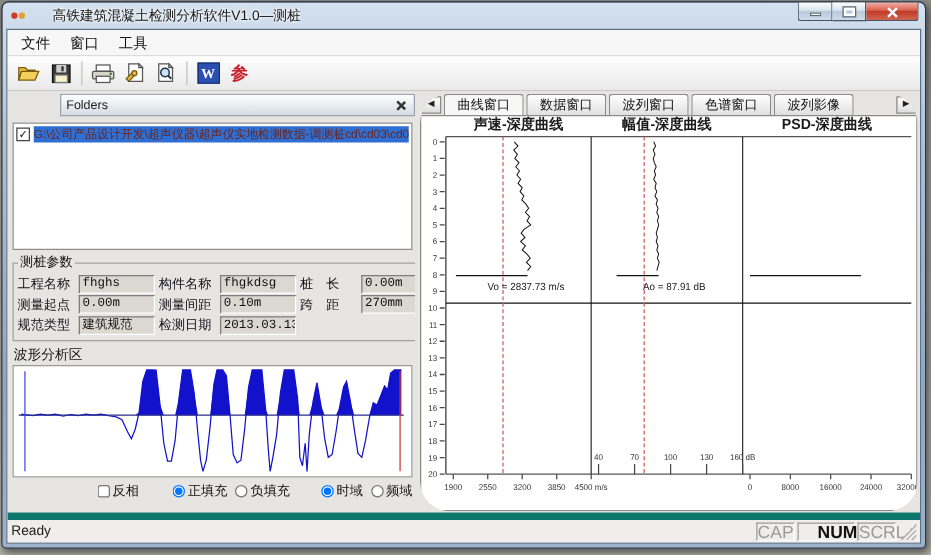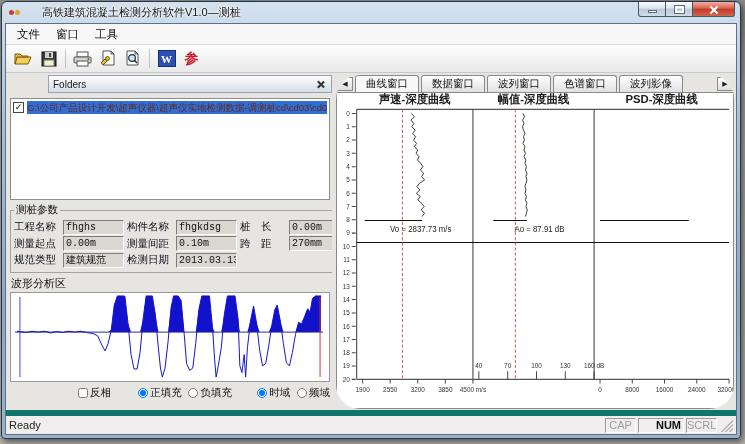--- a/index.html
+++ b/index.html
@@ -71,21 +71,21 @@
   .tab{padding:1px 10px 1px 10px;font-size:10.5px;color:#111;border:1px solid #8a8a8a;border-bottom:none;
        border-radius:3px 3px 0 0;background:linear-gradient(#ffffff,#e0e0e0);margin-bottom:0;}
   .tab.active{background:#f7f7f7;padding-bottom:2px;margin-bottom:-1px;}
   .tab-spacer{flex:1;}
   .chartbox{flex:1;background:#fff;border:1px solid #8a8a8a;position:relative;overflow:hidden;}
   .chartbox svg{position:absolute;inset:0;width:100%;height:100%;display:block;}
   
   .statusbar{height:18px;background:#f0eeec;border-top:6px solid #0f766e;display:flex;align-items:center;
              font-size:11px;color:#222;padding:0 3px;flex:none;}
   .skeys{margin-left:auto;display:flex;align-items:center;gap:2px;}
-  .skey{width:29px;height:13px;line-height:13px;text-align:center;font-size:11px;color:#9a9a9a;
+  .skey{width:29px;height:13px;line-height:13px;text-align:center;font-size:14px;color:#9a9a9a;
         border:1px solid;border-color:#9b9b9b #fdfdfd #fdfdfd #9b9b9b;}
   .skey.active{color:#111;font-weight:bold;padding-left:15px;}
   .grip{width:13px;height:13px;margin-left:3px;
         background:linear-gradient(135deg,transparent 50%,#b9b6b2 50%,#b9b6b2 58%,transparent 58%,transparent 66%,#b9b6b2 66%,#b9b6b2 74%,transparent 74%,transparent 82%,#b9b6b2 82%,#b9b6b2 90%,transparent 90%);}
 </style>
 </head>
 <body>
 
 <div class="window">
   <div class="titlebar">

